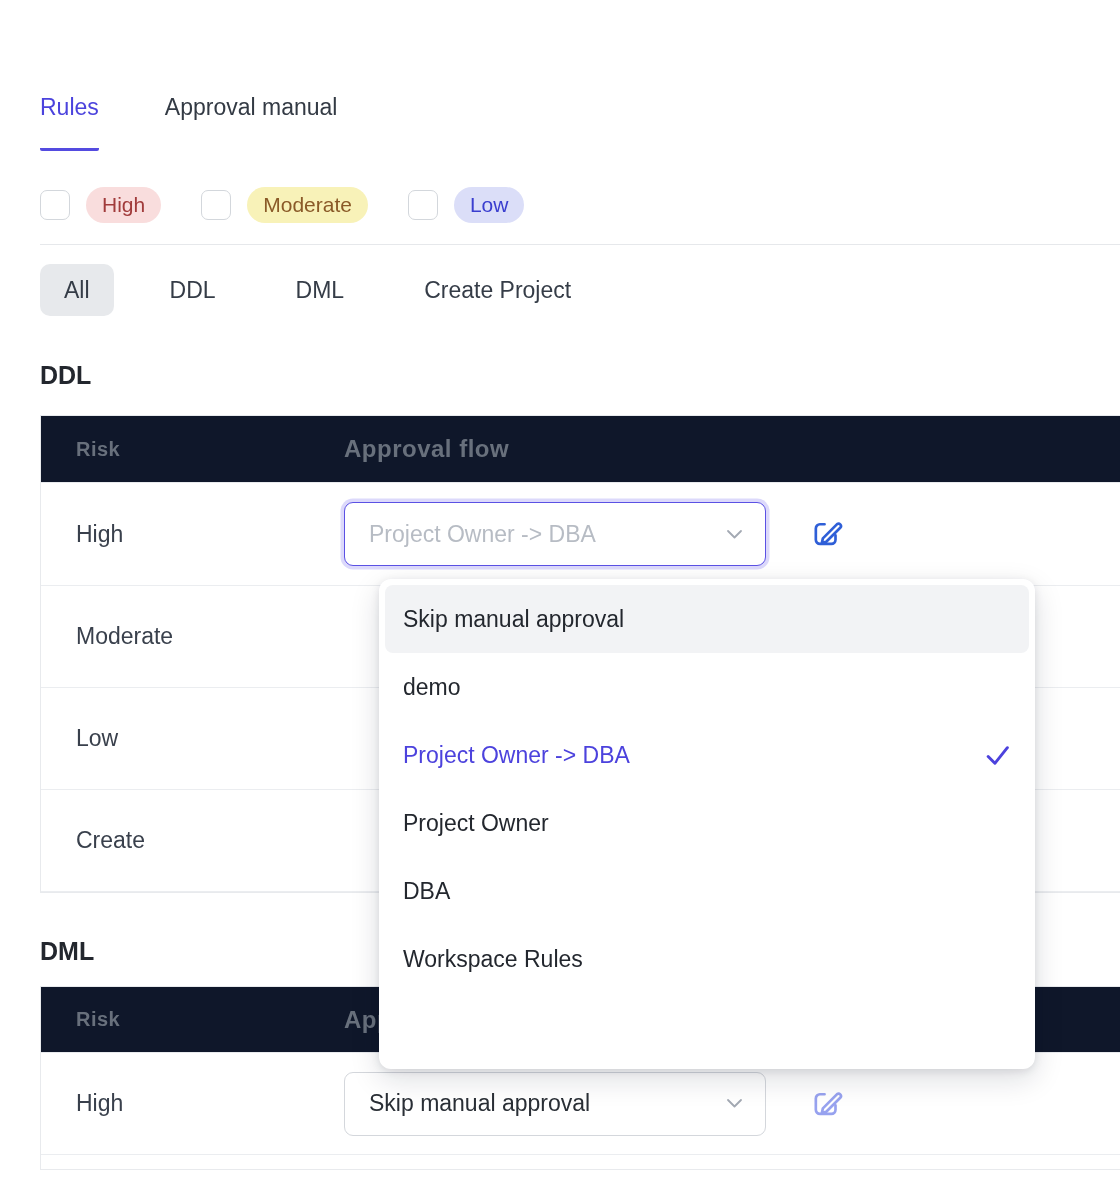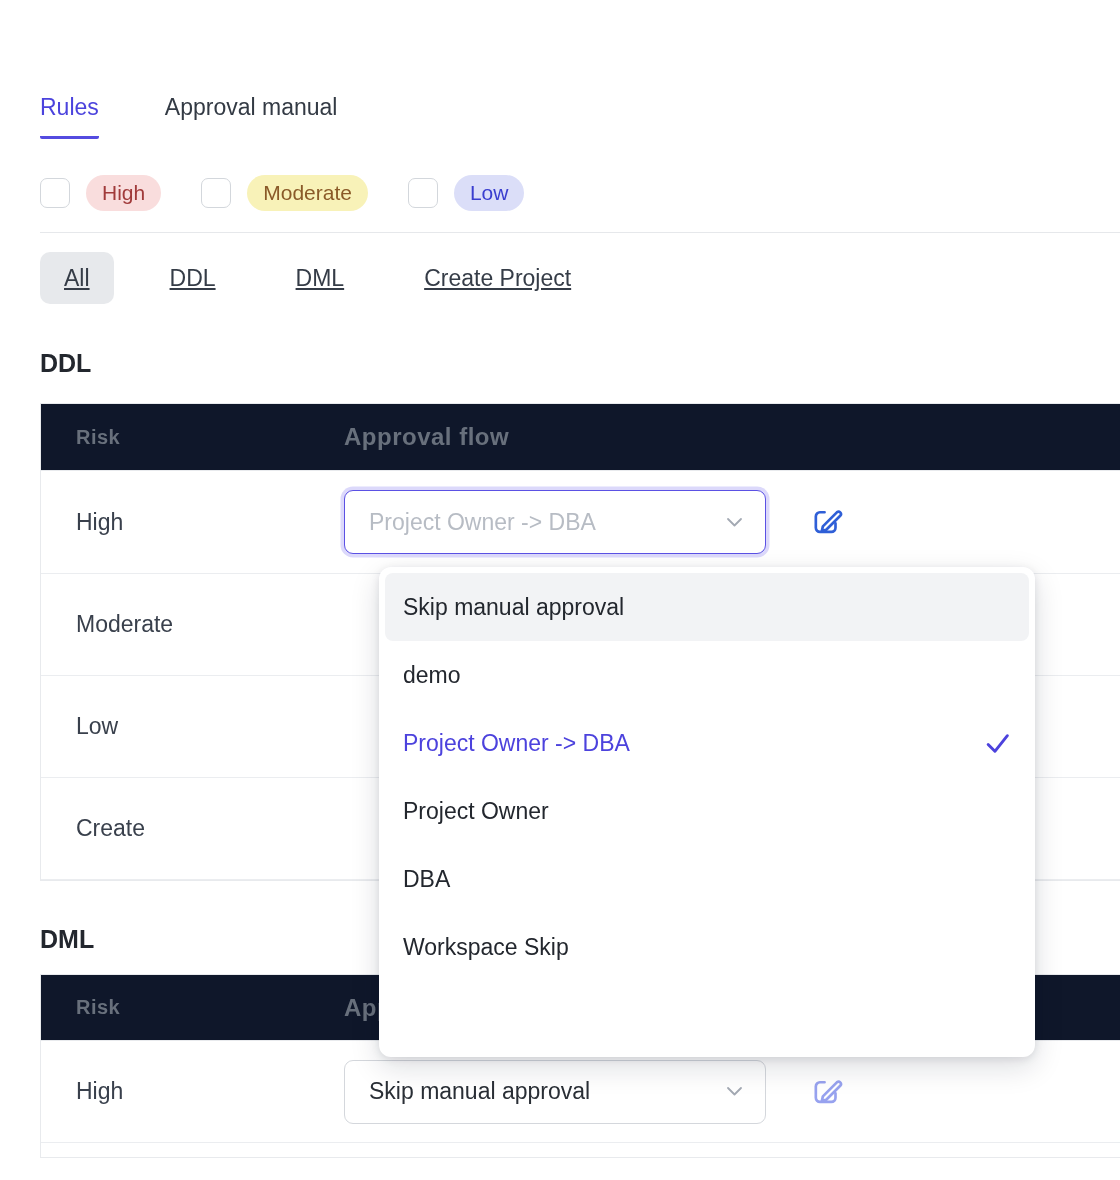--- a/index.html
+++ b/index.html
@@ -8,37 +8,37 @@
   .page { position: relative; width: 1120px; height: 1180px; padding: 26px 0 0 40px; }
 
   
   .breadcrumb { display: flex; align-items: center; height: 30px; margin-left: -8px; }
   .crumb-home { width: 30px; height: 30px; display: flex; align-items: center; justify-content: center; cursor: pointer; }
   .crumb-chev { margin: 0 18px 0 22px; display: flex; align-items: center; }
   .crumb-title { font-size: 25px; font-weight: 600; color: #15181d; margin-left: 18px; }
 
   
   .tabs { display: flex; gap: 66px; margin-top: 64px; }
-  .tab { font-size: 23px; line-height: 34px; padding-bottom: 12px; color: #333a44; cursor: pointer; border-bottom: 3.5px solid transparent; }
+  .tab { font-size: 23px; line-height: 34px; padding-bottom: 24px; color: #333a44; cursor: pointer; border-bottom: 3.5px solid transparent; }
   .tab.active { color: #4b43dd; border-bottom-color: #544be0; border-radius: 2px; }
 
   
   .risk-filters { display: flex; align-items: center; gap: 40px; margin-top: 36px; }
   .risk-group { display: flex; align-items: center; gap: 16px; }
   .checkbox { width: 30px; height: 30px; border: 1.5px solid #d3d7dc; border-radius: 7px; background: #fff; cursor: pointer; flex: none; }
   .badge { font-size: 21px; line-height: 30px; padding: 3px 16px; border-radius: 999px; }
   .badge.high { background: #f9dddd; color: #a13b3b; }
   .badge.moderate { background: #f8f2b8; color: #8a5a28; }
   .badge.low { background: #dbdef8; color: #3a3ecf; }
 
   .divider { height: 1px; background: #e6e8eb; margin-top: 21px; margin-right: 0; }
 
   
   .category-tabs { display: flex; align-items: center; gap: 32px; margin-top: 19px; }
-  .cat-pill { font-size: 23px; line-height: 32px; padding: 10px 24px; border-radius: 10px; color: #353c47; background: transparent; border: none; cursor: pointer; font-family: inherit; text-decoration: underline; }
+  .cat-pill { font-size: 23px; line-height: 32px; padding: 10px 24px; border-radius: 10px; color: #353c47; background: transparent; border: none; cursor: pointer; font-family: inherit; }
   .cat-pill.selected { background: #e7e9ec; }
 
   
   .section-title { font-size: 25px; line-height: 34px; font-weight: 700; color: #23272e; }
   .section-title.ddl { margin-top: 42px; margin-bottom: 23px; }
   .section-title.dml { margin-top: 41px; margin-bottom: 18px; }
 
   .rule-table { position: relative; border: 1px solid #e8eaed; border-right: none; border-bottom: 1px solid #e8eaed; }
   .thead { display: flex; align-items: center; height: 66px; background: #0f172a; border-bottom: 1px solid #e8eaed; }
   .th-risk { width: 303px; padding-left: 35px; font-size: 20px; font-weight: 600; letter-spacing: 0.5px; color: #68707c; }
@@ -156,21 +156,21 @@
           </svg>
         </span>
       </div>
       <div class="menu-item">
         <span>Project Owner</span>
       </div>
       <div class="menu-item">
         <span>DBA</span>
       </div>
       <div class="menu-item">
-        <span>Workspace Skip</span>
+        <span>Workspace Rules</span>
       </div>
     </div>
   </div>
 
   <h2 class="section-title dml">DML</h2>
 
   <div class="rule-table">
     <div class="thead">
       <div class="th-risk">Risk</div>
       <div class="th-flow">Approval flow</div>

